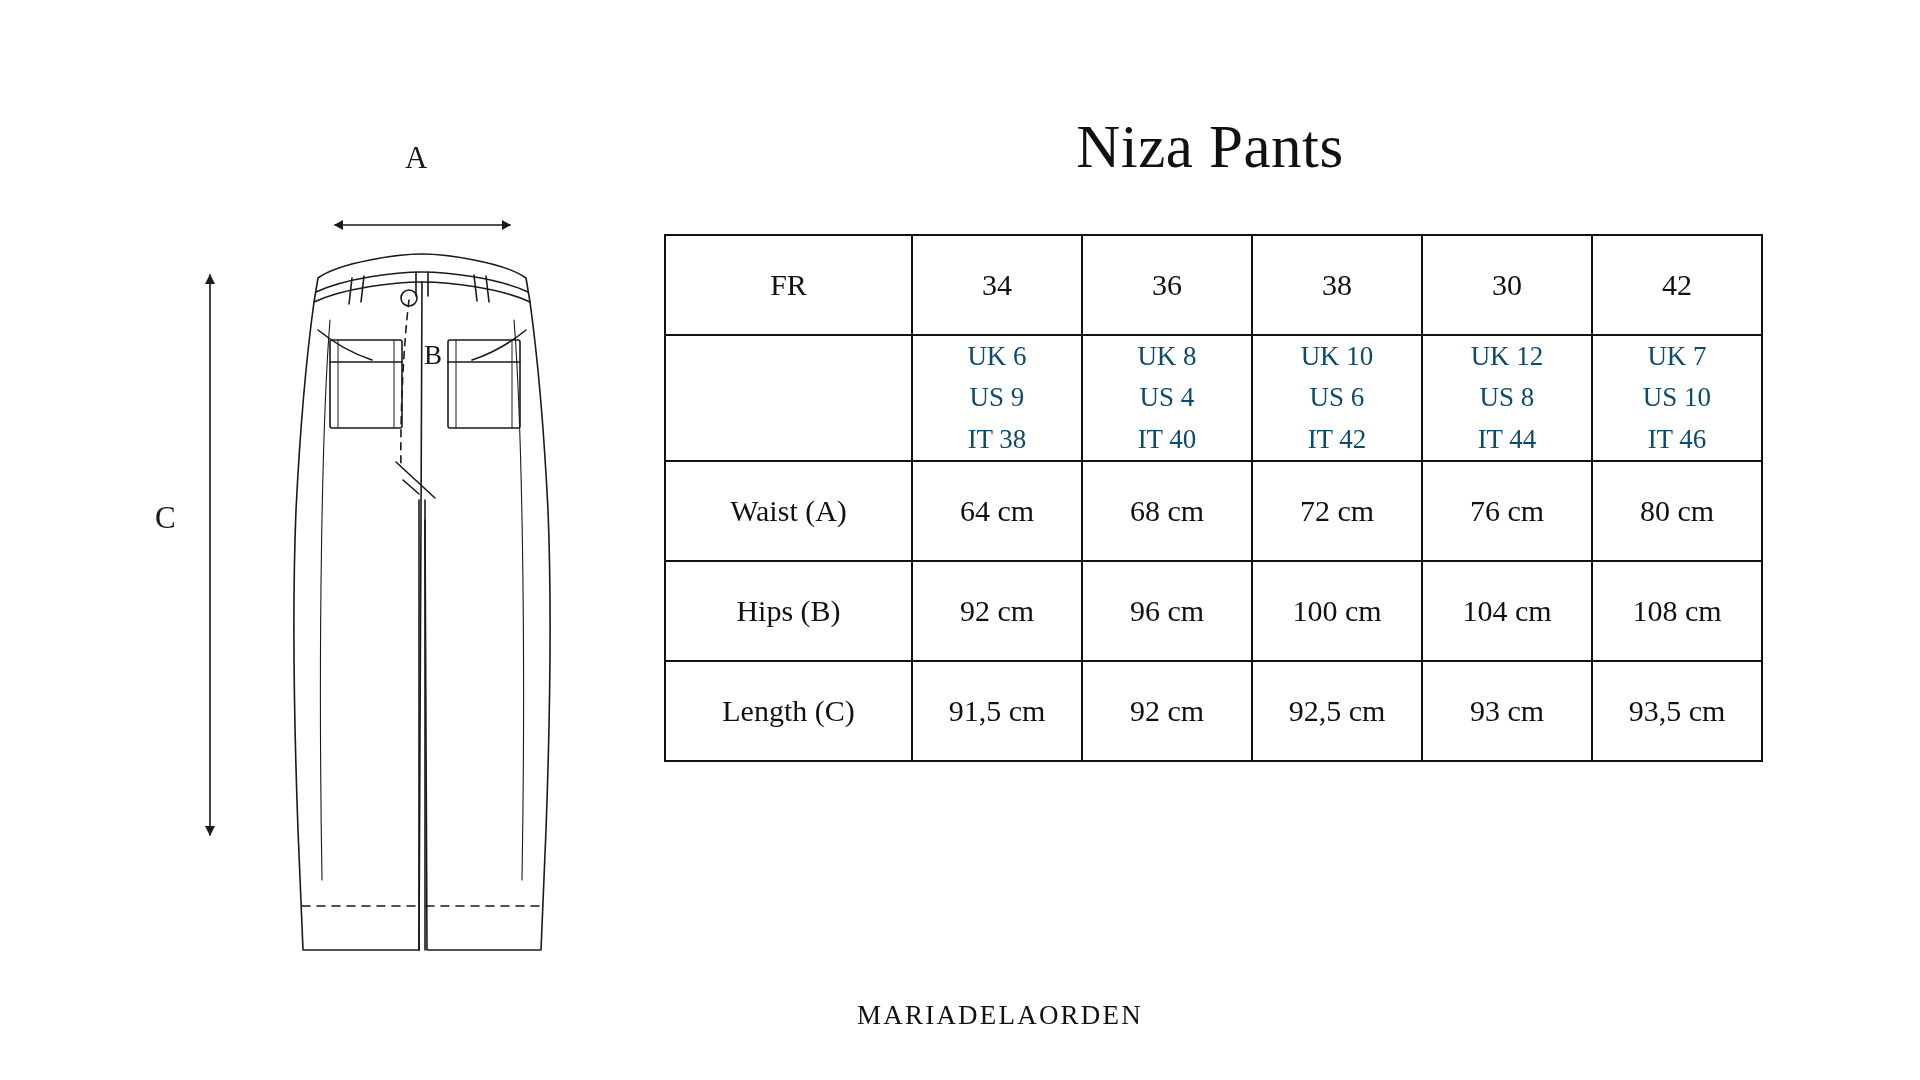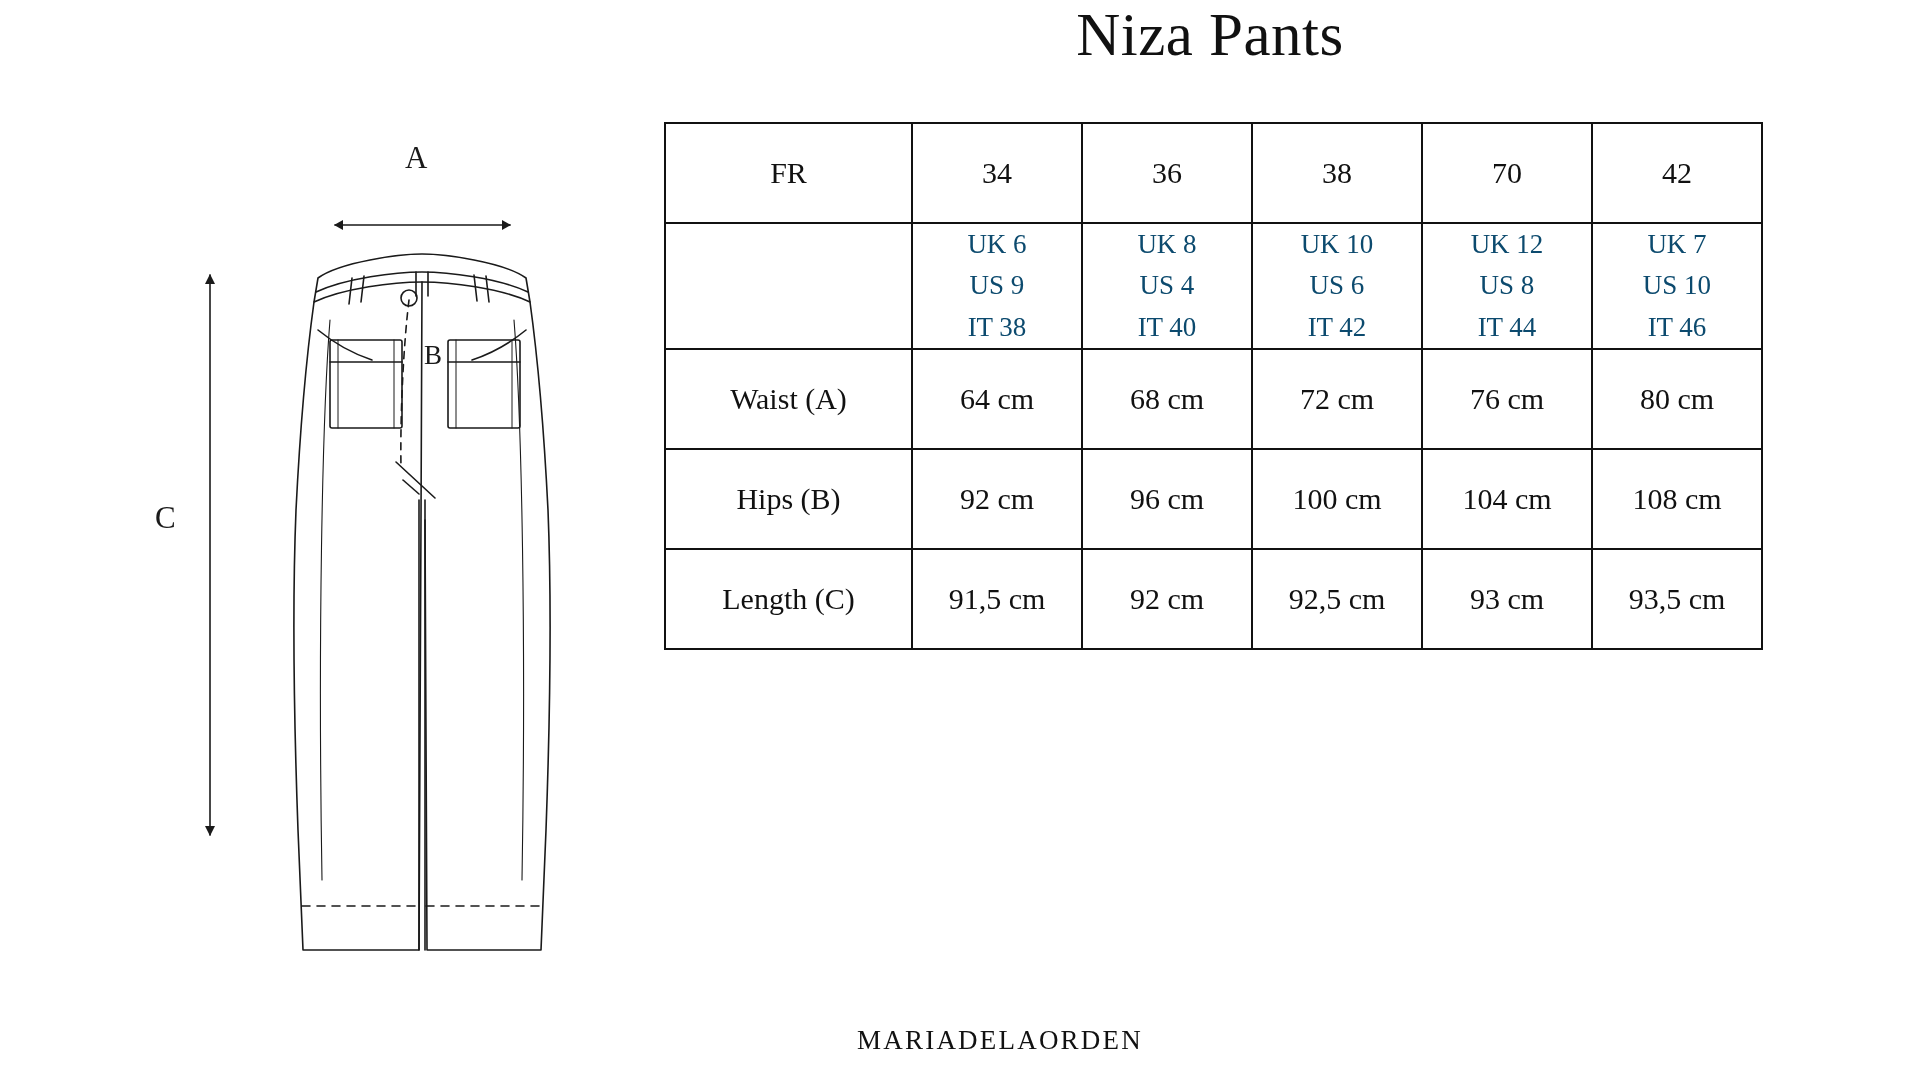--- a/index.html
+++ b/index.html
@@ -50,20 +50,21 @@
     letter-spacing: 0.5px;
   }
   .label-a { left: 405px; top: 140px; }
   .label-b { left: 424px; top: 340px; font-size: 27px; }
   .label-c { left: 155px; top: 500px; }
 
   
   .right {
     flex: 1;
     position: relative;
+    padding-top: 112px;
     border-radius: 29px;
   }
   .title {
     text-align: center;
     font-family: "Liberation Serif", serif;
     font-size: 61px;
     font-weight: 400;
     letter-spacing: 0.5px;
     margin: 0 0 52px 0;
     padding-right: 160px;
@@ -97,21 +98,20 @@
     line-height: 1.53;
   }
   .conv div { white-space: nowrap; }
 
   .blank { }
 
   
   .footer {
     height: 110px;
     display: flex;
-    align-items: center;
     justify-content: center;
   }
   .brand {
     font-family: "Liberation Serif", serif;
     font-size: 27px;
     letter-spacing: 2.2px;
     color: #111;
     padding-left: 80px;
   }
 </style>
@@ -190,21 +190,21 @@
 
       <h1 class="title">Niza Pants</h1>
 
       <table class="size-table">
         <tbody>
           <tr class="row-fr">
             <td class="col-head">FR</td>
             <td class="col-size">34</td>
             <td class="col-size">36</td>
             <td class="col-size">38</td>
-            <td class="col-size">70</td>
+            <td class="col-size">30</td>
             <td class="col-size">42</td>
           </tr>
 
           <tr class="row-conv">
             <td class="col-head blank"></td>
             <td class="col-size">
               <div class="conv">
                 <div>UK 6</div>
                 <div>US 9</div>
                 <div>IT 38</div>

